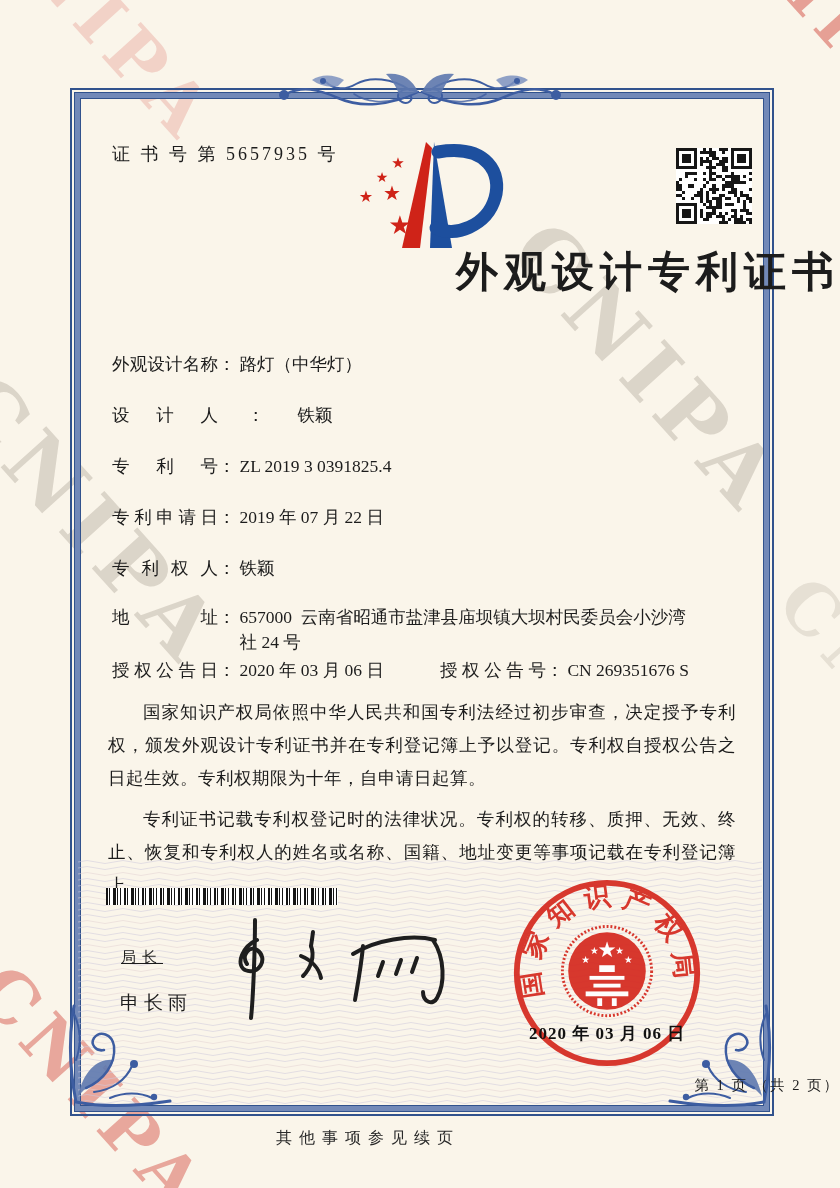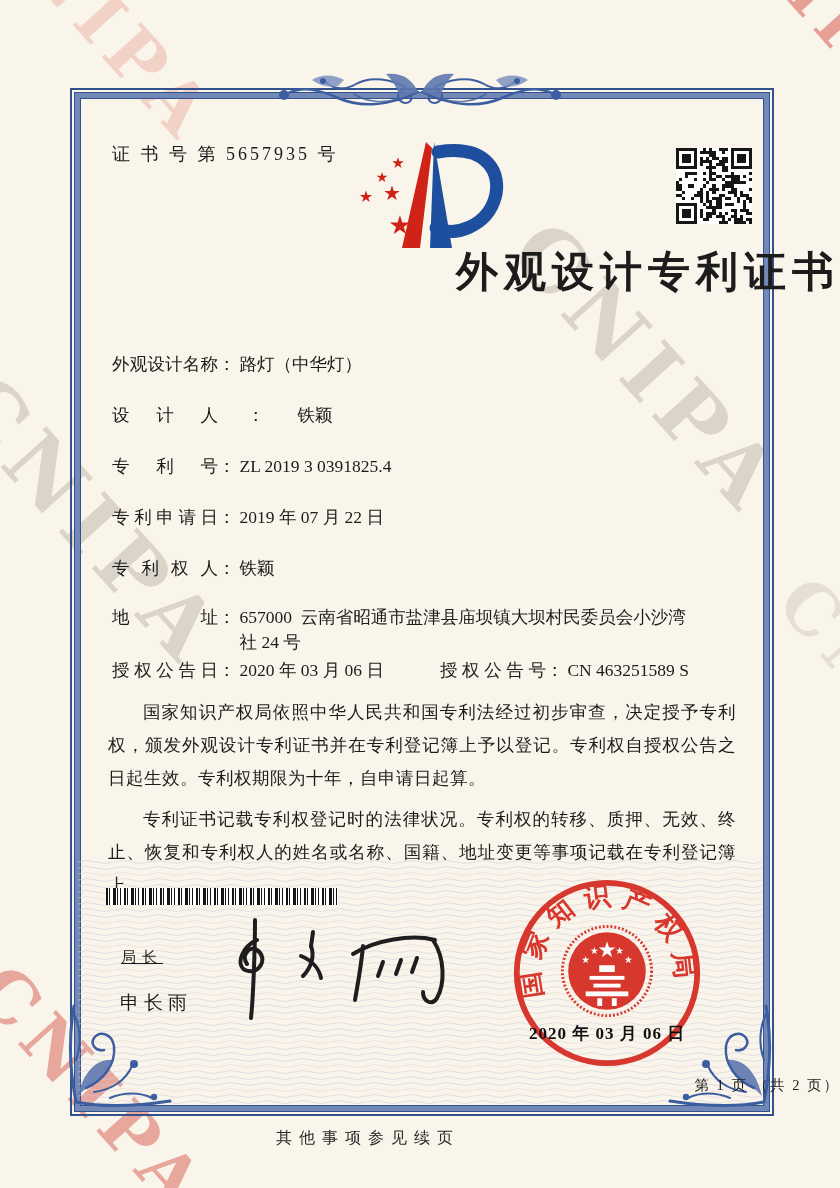--- a/index.html
+++ b/index.html
@@ -418,21 +418,21 @@
 
   <div class="grant">
     <span class="pair">
       <span class="f-label">授权公告日</span>
         <span>：</span>
         <span class="f-value">2020 年 03 月 06 日</span>
     </span>
     <span class="pair pair2">
       <span class="f-label">授权公告号</span>
         <span>：</span>
-        <span class="f-value">CN 463251589 S</span>
+        <span class="f-value">CN 269351676 S</span>
     </span>
   </div>
 
   <div class="body-text">
     <p>国家知识产权局依照中华人民共和国专利法经过初步审查，决定授予专利权，颁发外观设计专利证书并在专利登记簿上予以登记。专利权自授权公告之日起生效。专利权期限为十年，自申请日起算。</p>
     <p>专利证书记载专利权登记时的法律状况。专利权的转移、质押、无效、终止、恢复和专利权人的姓名或名称、国籍、地址变更等事项记载在专利登记簿上。</p>
   </div>
 
   <div class="barcode"></div>
 

